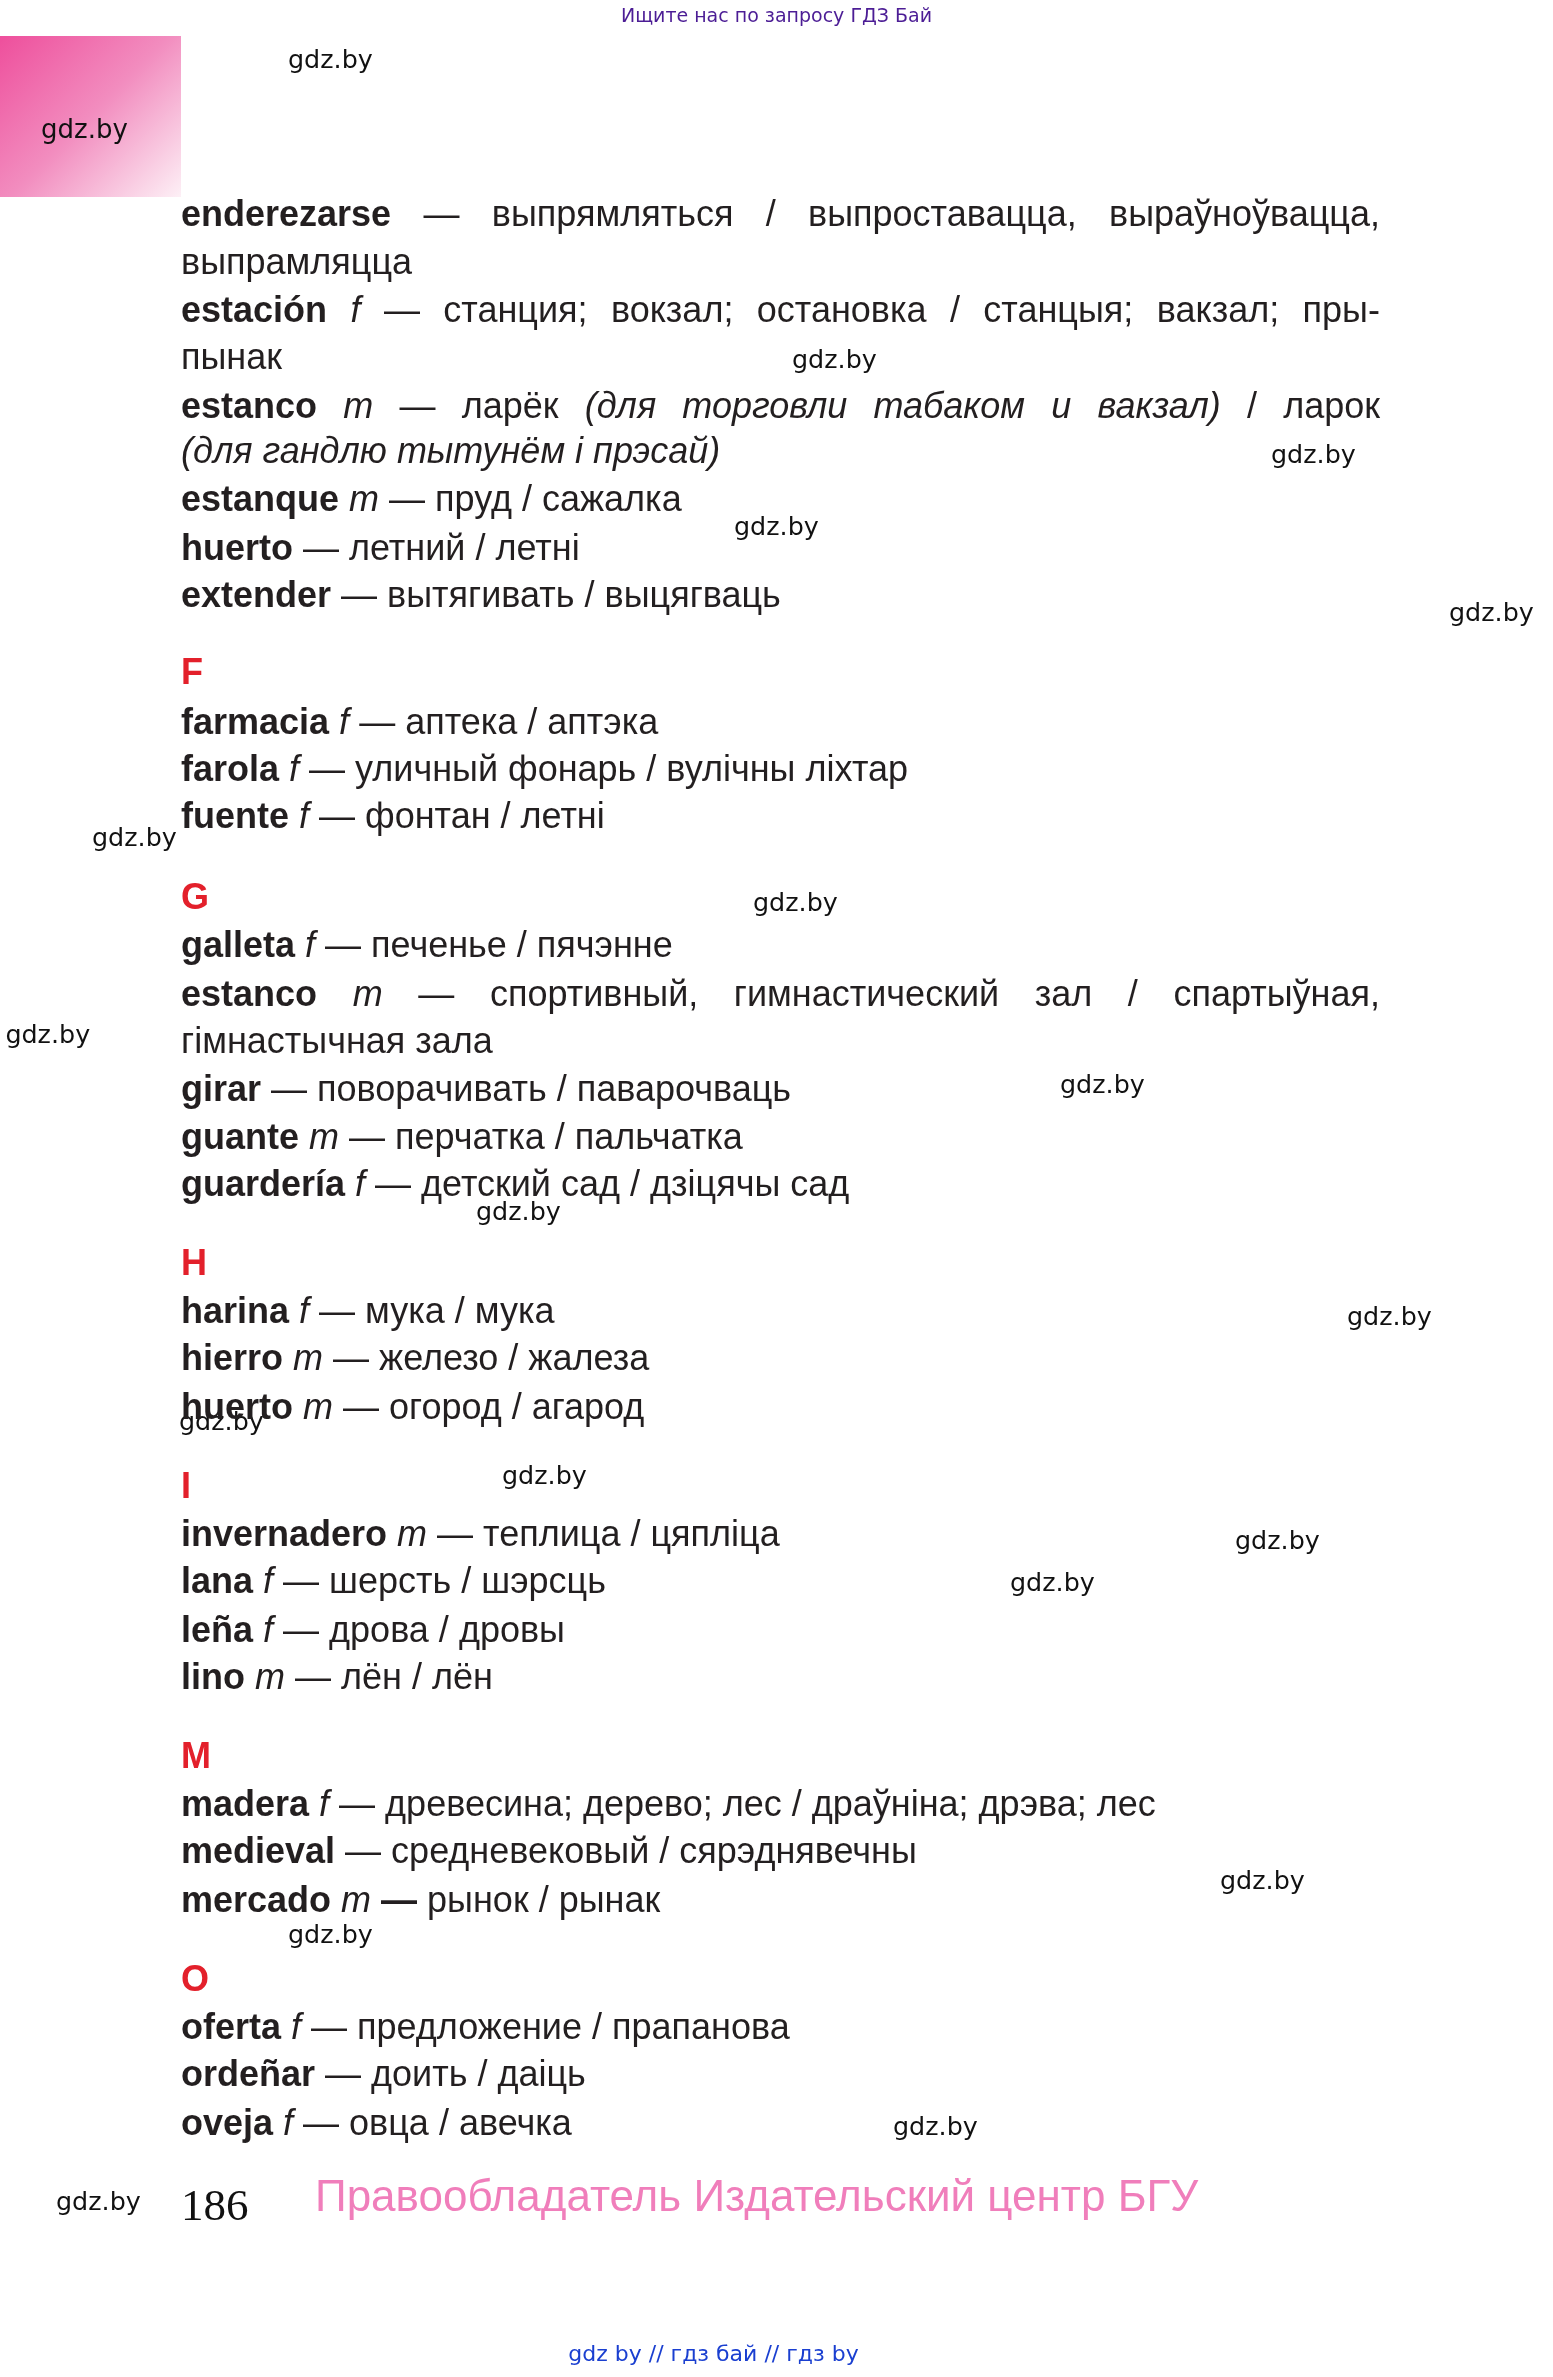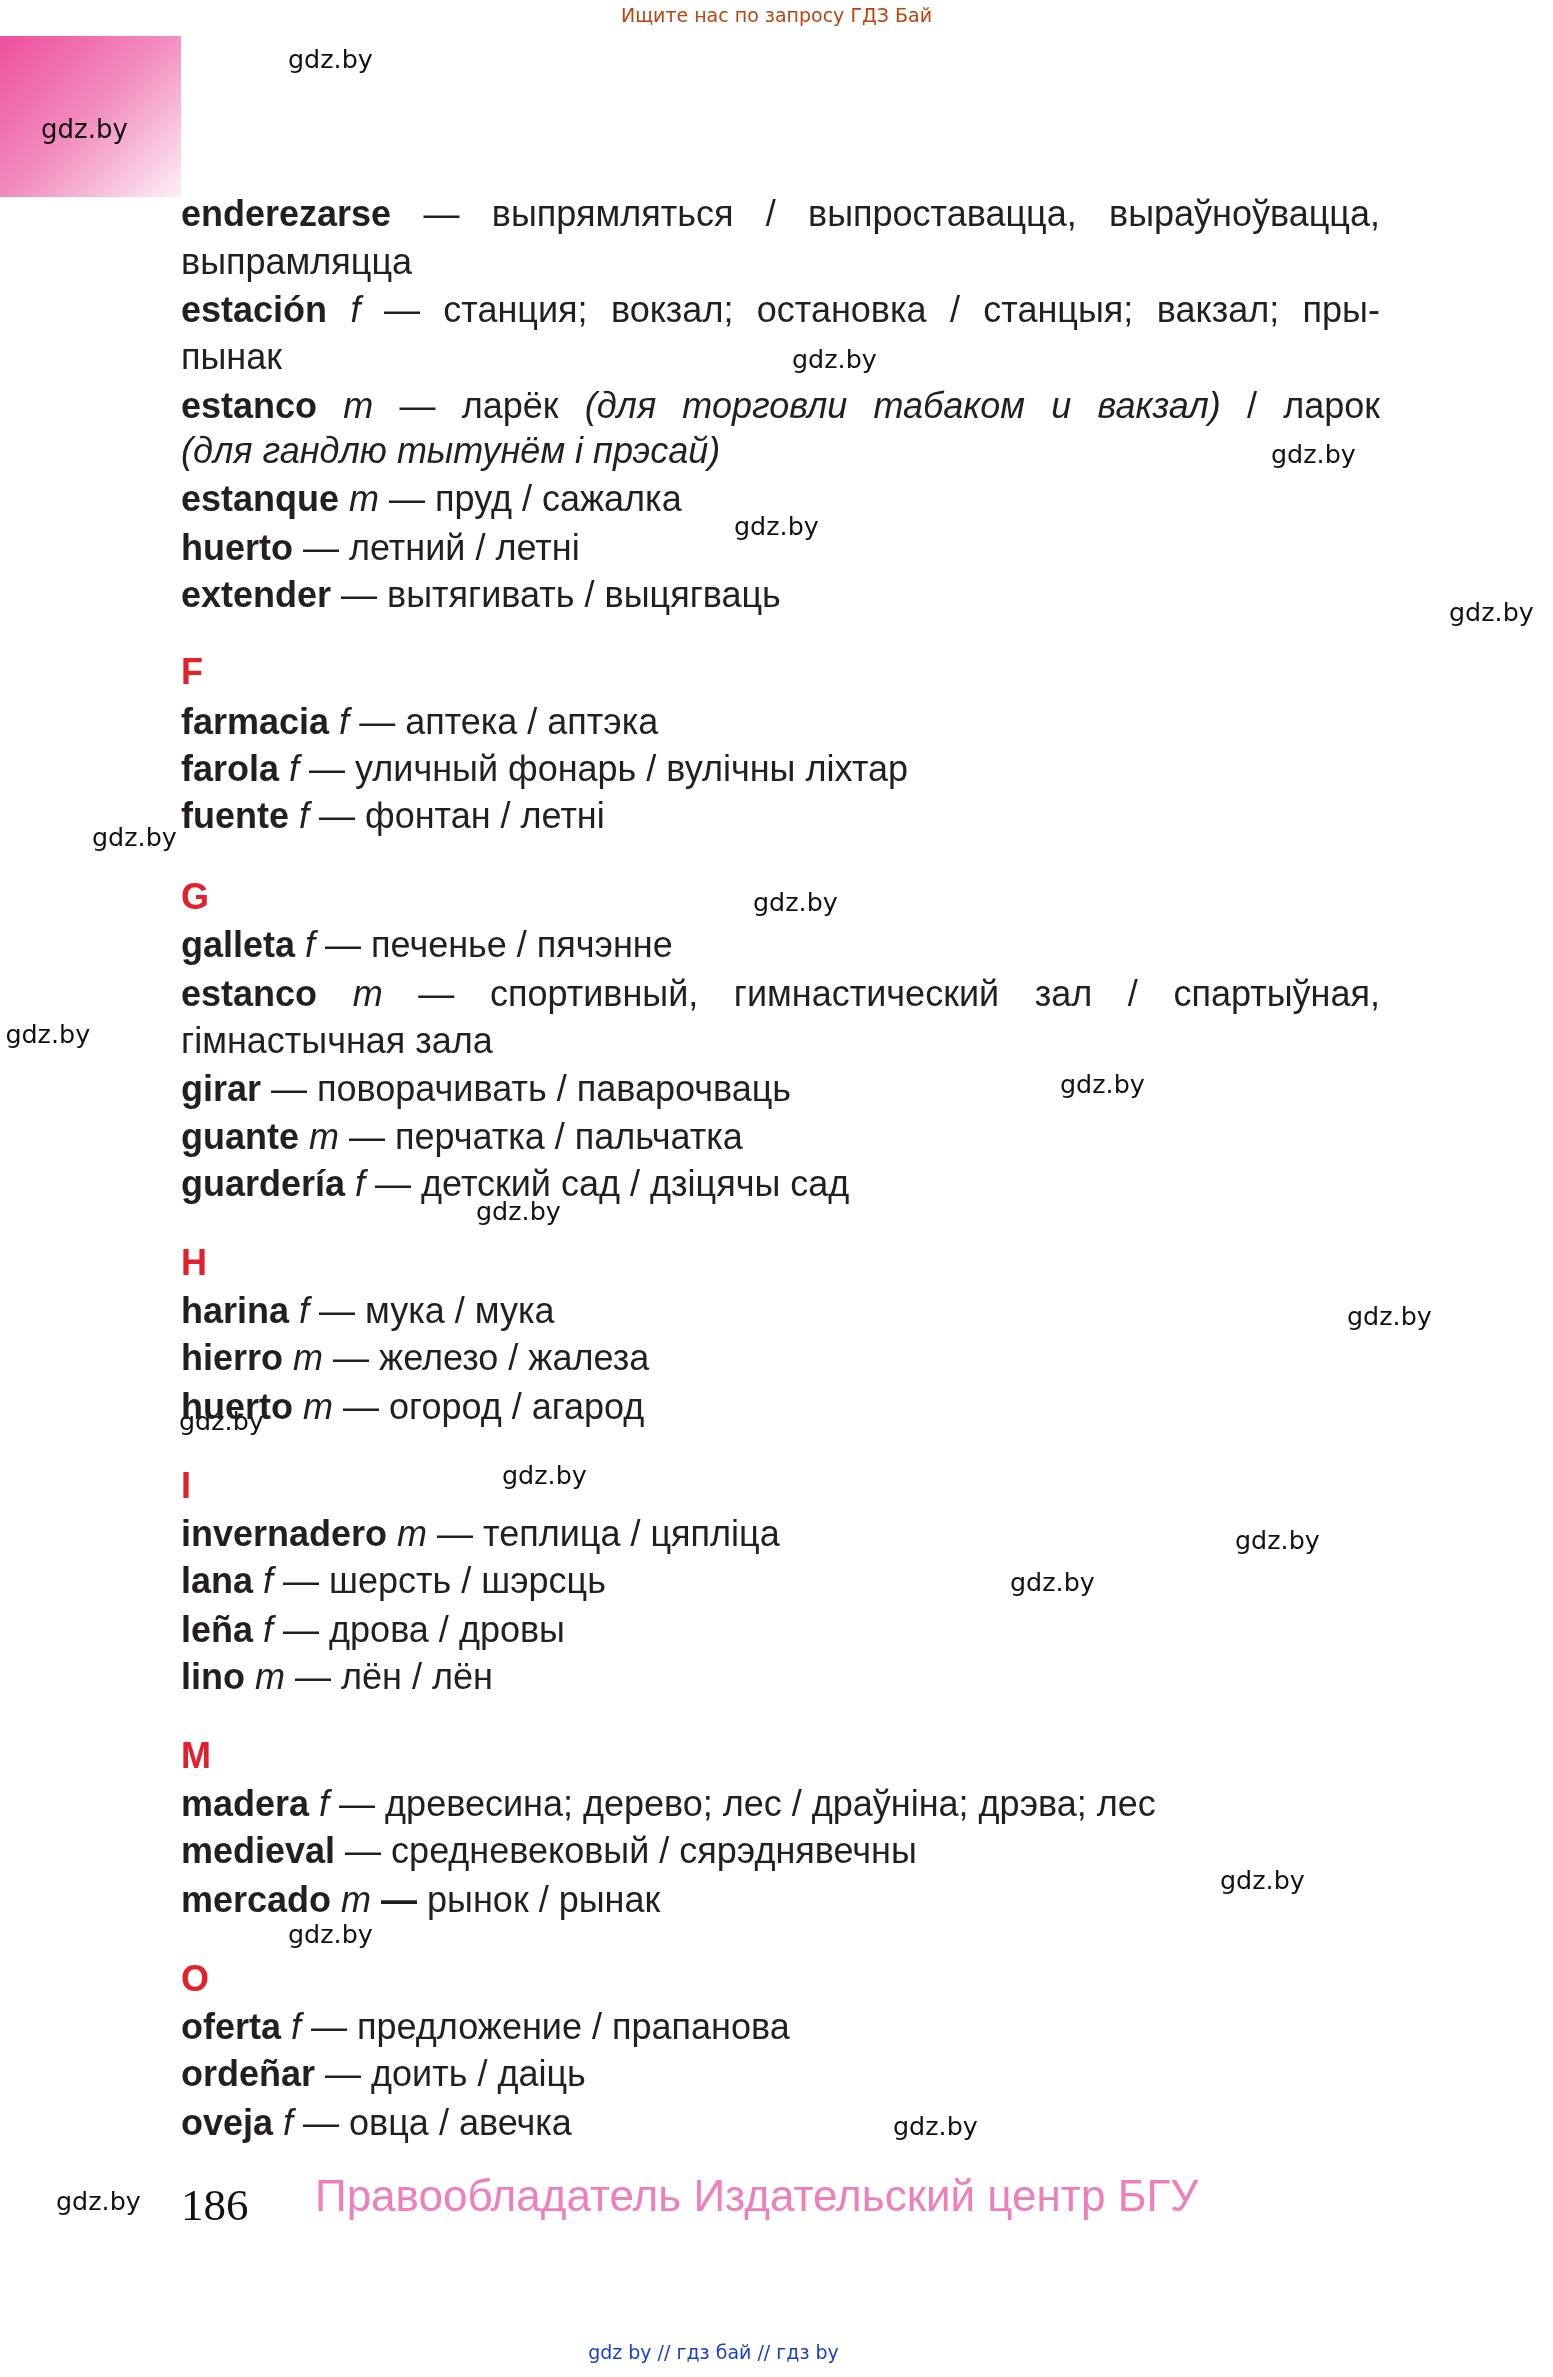--- a/index.html
+++ b/index.html
@@ -1,39 +1,39 @@
 <!DOCTYPE html>
 <html style="font-size:14.5px"><head>
 <meta charset="utf-8">
 <style>
   html, body { margin: 0; padding: 0; background: #ffffff; }
   body { width: 1553px; height: 2377px; position: relative; overflow: hidden;
          font-family: "Liberation Sans", sans-serif; color: #231f20; }
   .top-banner { position: absolute; top: 3.6px; left: 0; width: 1553px; text-align: center;
-                font-size: 19px; color: #c2410c; font-family: "DejaVu Sans", sans-serif; }
+                font-size: 19px; color: #4c1d95; font-family: "DejaVu Sans", sans-serif; }
   .corner-box { position: absolute; left: 0; top: 36px; width: 181px; height: 161px;
                 background: linear-gradient(135deg, #ee4f9c 0%, #f28dbf 50%, #fdf0f6 100%); }
   .corner-box span { position: absolute; left: 41px; top: 78px; font-size: 26px; color: #111;
                      font-family: "DejaVu Sans", sans-serif; }
   .wm { position: absolute; font-size: 25.4px; color: #111; font-family: "DejaVu Sans", sans-serif;
         line-height: 1; }
   .dict { position: absolute; left: 181px; top: 0; width: 1199px; }
   .line { position: absolute; left: 0; width: 1199px; font-size: 36px; line-height: 47px;
           white-space: nowrap; }
   .line.justify { text-align: justify; text-align-last: justify; white-space: normal; }
   .hw { font-weight: bold; }
   .gen { font-style: italic; }
   .it { font-style: italic; }
   .letter { position: absolute; left: 0; font-size: 36px; line-height: 47px; color: #e3202b;
             font-weight: bold; }
   .page-num { position: absolute; left: 181px; top: 2179px; font-size: 45px;
               font-family: "Liberation Serif", serif; color: #111; }
   .copyright { position: absolute; left: 315px; top: 2171px; font-size: 44px; color: #f07ebb; }
   .footer-links { position: absolute; top: 2341px; left: 0; width: 1427px; text-align: center;
-                  font-size: 19px; color: #1a3fd0; font-family: "DejaVu Sans", sans-serif; }
+                  font-size: 22px; color: #1a3fd0; font-family: "DejaVu Sans", sans-serif; }
 </style>
 </head>
 <body>
 
 <div class="top-banner">Ищите нас по запросу ГДЗ Бай</div>
 
 <div class="corner-box">
   <span>gdz.by</span>
 </div>
 

